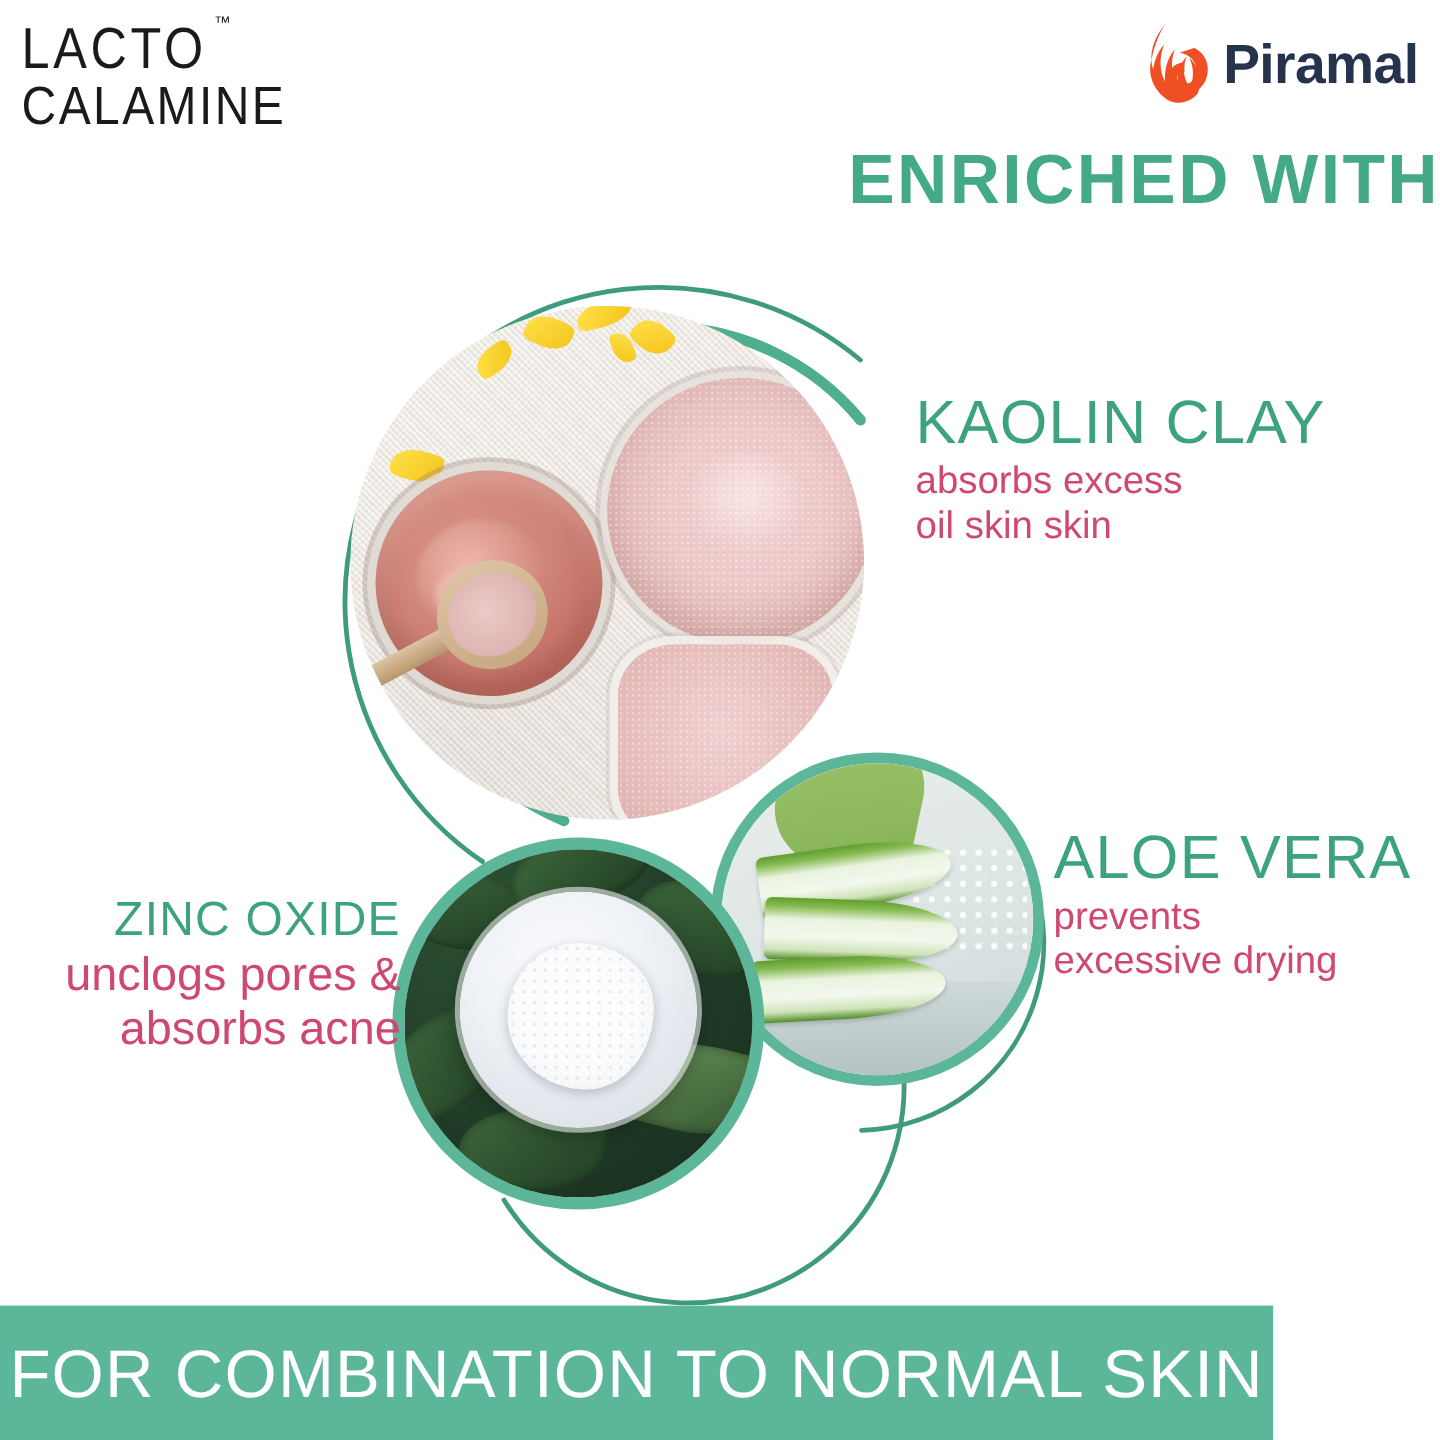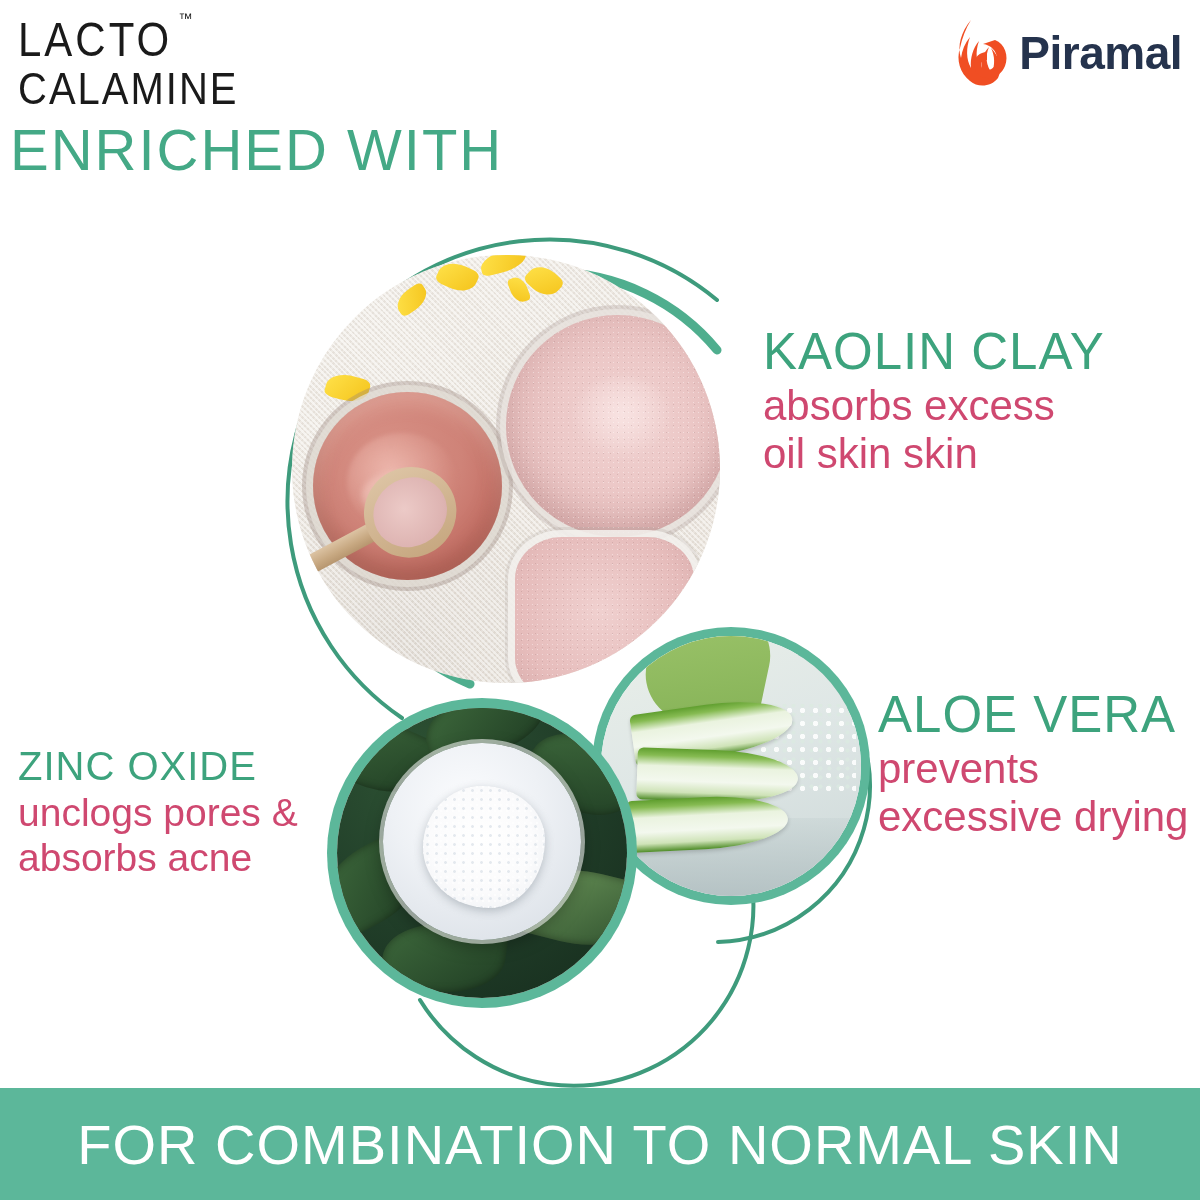--- a/index.html
+++ b/index.html
@@ -32,22 +32,22 @@
 
   
   .piramal{position:absolute;right:18px;top:18px;display:flex;align-items:center;gap:10px;}
   .piramal .mark{width:58px;height:70px;display:block;}
   .piramal .word{
     font-size:46px;font-weight:bold;color:#25334d;letter-spacing:-0.5px;
   }
 
   
   .headline{
-    position:absolute;left:0;right:0;top:116px;text-align:left;
-    font-size:58px;letter-spacing:2px;color:#44a986;font-weight:400;margin-left:10px;
+    position:absolute;left:0;right:0;top:116px;text-align:right;
+    font-size:58px;letter-spacing:2px;color:#44a986;font-weight:700;margin-left:10px;
   }
 
   
   .arcs{position:absolute;left:0;top:0;width:1200px;height:1200px;pointer-events:none;}
 
   
   .circ{position:absolute;border-radius:50%;overflow:hidden;}
 
   
   #c-kaolin{left:292px;top:255px;width:428px;height:428px;}
@@ -180,31 +180,31 @@
   .zinc-powder::after{
     content:"";position:absolute;inset:0;border-radius:inherit;opacity:0.7;
     background-image:radial-gradient(rgba(215,222,230,0.9) 1.2px, transparent 1.6px),
                      radial-gradient(rgba(255,255,255,1) 1px, transparent 1.4px);
     background-size:9px 9px, 6px 6px;background-position:0 0, 3px 4px;
   }
 
   
   .cap{position:absolute;}
   .cap .name{color:#3da37d;font-size:51px;letter-spacing:1px;line-height:1.05;white-space:nowrap;}
-  .cap .desc{color:#cf4870;font-size:42px;line-height:1.16;margin-top:3px;}
+  .cap .desc{color:#cf4870;font-size:32px;line-height:1.16;margin-top:3px;}
 
   #cap-kaolin{left:763px;top:325px;}
   #cap-aloe{left:878px;top:688px;}
-  #cap-zinc{left:18px;top:745px;width:316px;}
+  #cap-zinc{left:18px;top:745px;width:316px;text-align:right;}
   #cap-zinc .name{font-size:40px;}
   #cap-zinc .desc{font-size:39px;}
 
   
   .banner{
-    position:absolute;left:0;bottom:0;width:1200px;height:112px;background:#5cb79a;
+    position:absolute;left:0;bottom:0;width:1061px;height:112px;background:#5cb79a;
     display:flex;align-items:center;justify-content:center;
   }
   .banner span{color:#ffffff;font-size:56px;letter-spacing:1px;font-weight:400;}
 </style>
 </head>
 <body>
 
 <div id="stage">
 
   <div class="brand">

